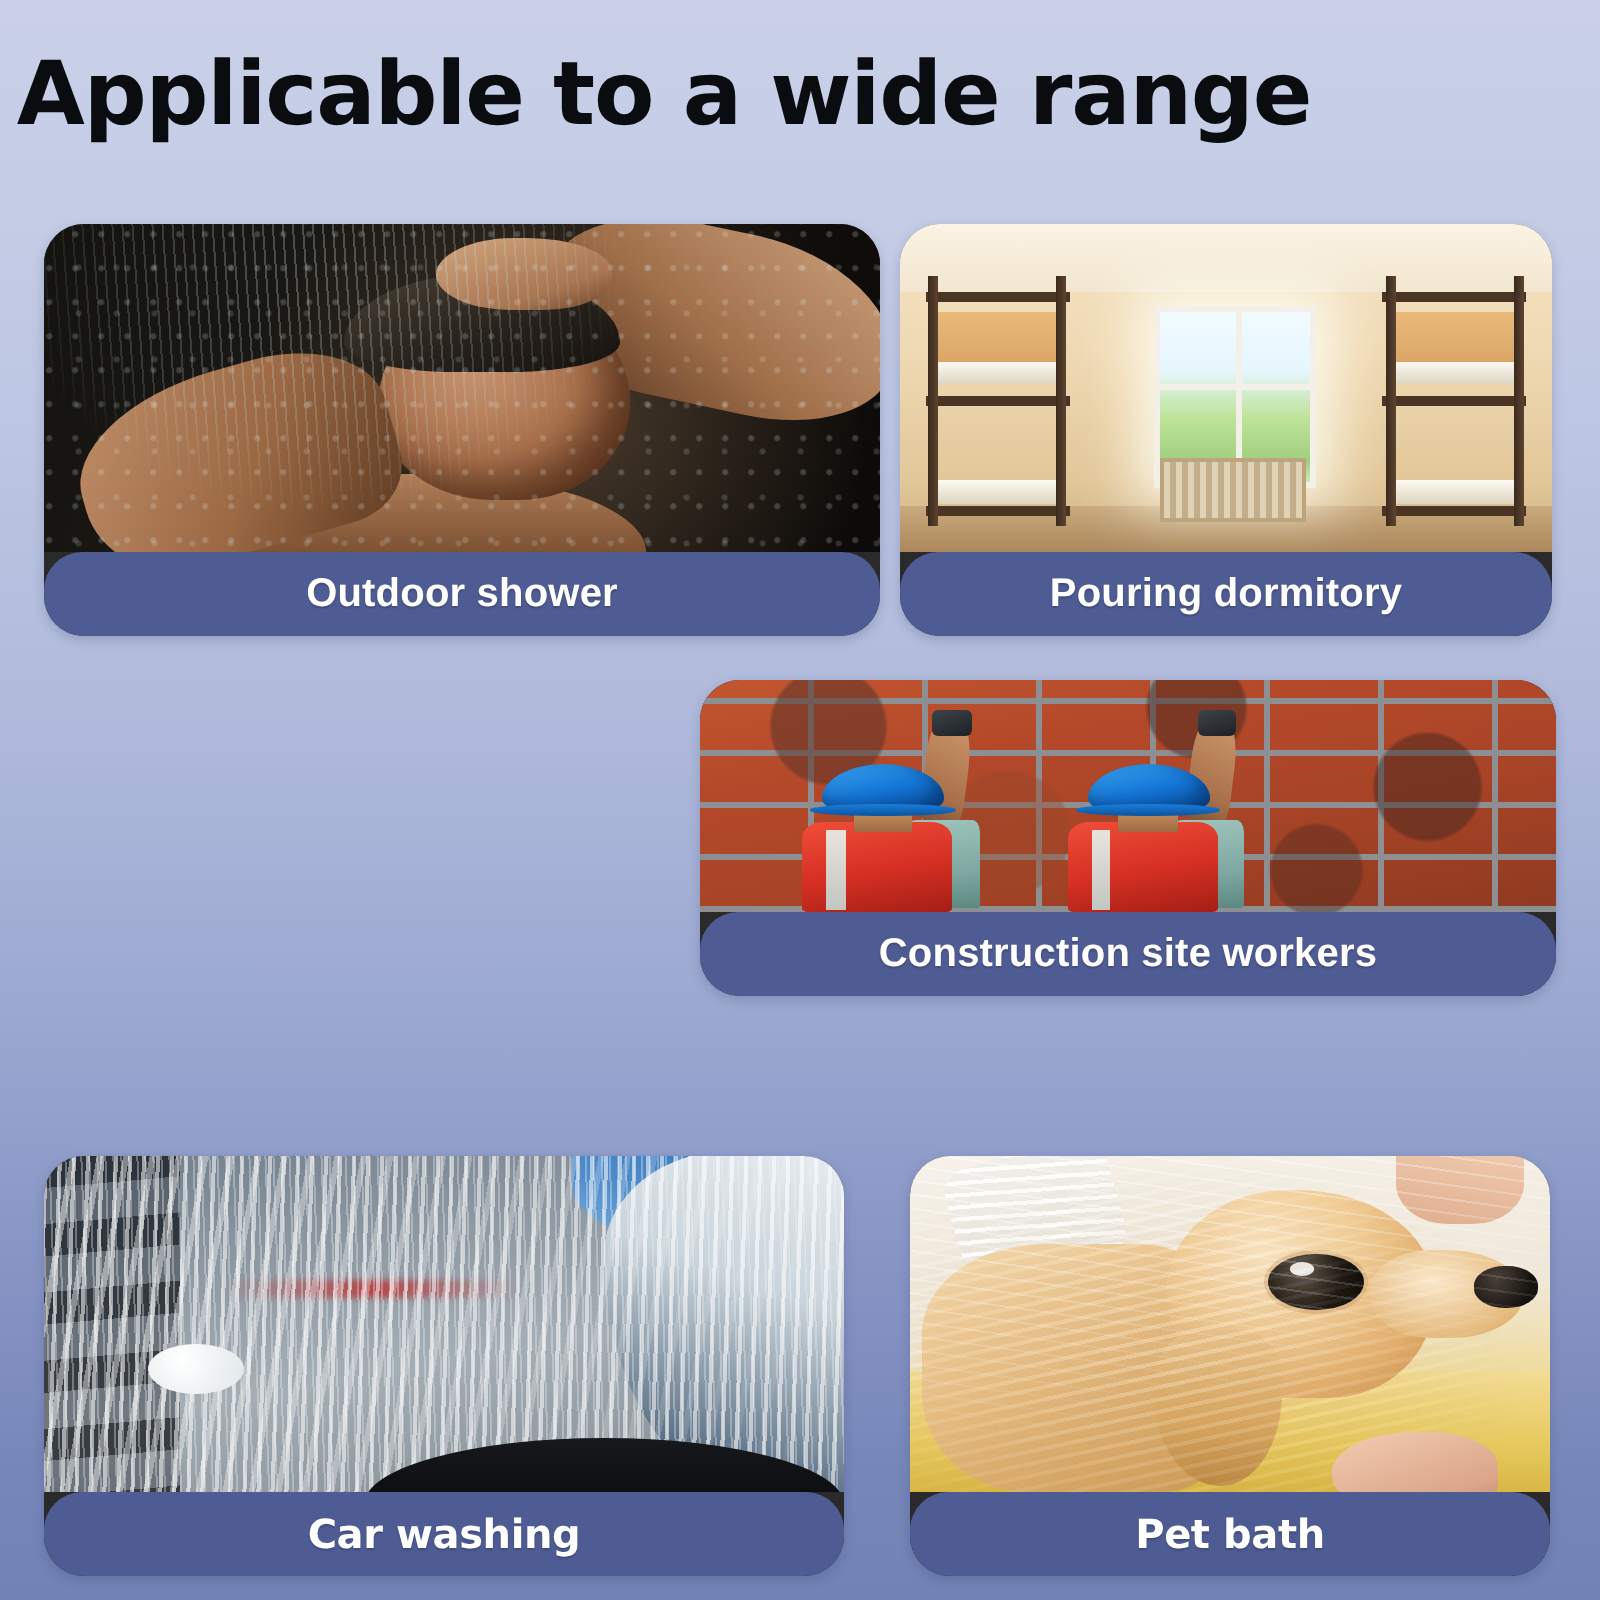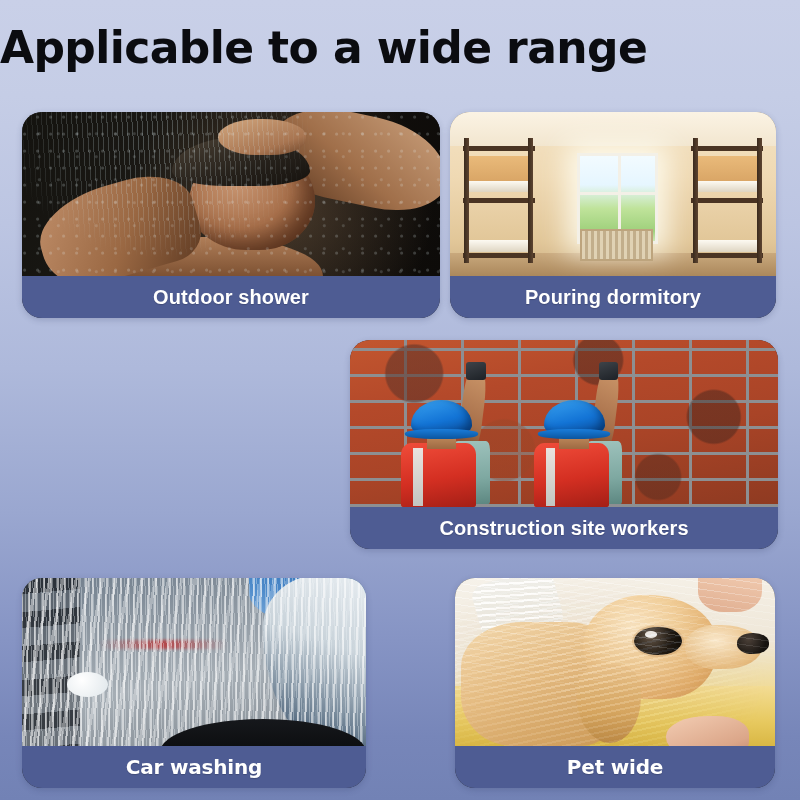--- a/index.html
+++ b/index.html
@@ -15,20 +15,21 @@
        #9aa7d0 64%,
        #8694c4 80%,
        #7786b9 92%,
        #7282b5 100%);
   }
   #page{position:relative;width:800px;height:800px;}
 
   
   .title{
     position:absolute;left:0;top:20px;width:664px;
+    text-align:center;
     font-size:44px;line-height:56px;
     font-weight:bold;
     letter-spacing:-0.6px;
     color:#0b0c10;
     font-family:"DejaVu Sans","Liberation Sans",sans-serif;
     white-space:nowrap;
   }
 
   
   .card{
@@ -42,20 +43,21 @@
   .photo .layer{position:absolute;left:0;top:0;width:100%;height:100%;}
 
   .caption{
     position:absolute;left:0;right:0;bottom:0;height:42px;
     background:#4e5c93;
     color:#ffffff;
     display:flex;align-items:center;justify-content:center;
     font-size:20px;font-weight:bold;
     letter-spacing:.1px;
     text-shadow:0 1px 1px rgba(0,0,0,.18);
+    border-radius:19px;
   }
   .caption.round{font-family:"DejaVu Sans","Liberation Sans",sans-serif;letter-spacing:-.2px;}
 
   
 
   
   .shower-bg{background:
       radial-gradient(circle at 62% 58%, rgba(120,95,70,.55) 0%, rgba(40,30,22,0) 55%),
       linear-gradient(110deg,#14130f 0%,#1a1814 30%,#120f0c 62%,#0d0b09 100%);}
   .shower-water{background:
@@ -280,21 +282,21 @@
         <div class="rail m"></div>
         <div class="rail b"></div>
         <div class="post p1"></div>
         <div class="post p2"></div>
       </div>
     </div>
     <div class="caption">Pouring dormitory</div>
   </div>
 
 
-  <div class="card" style="left:350px;top:340px;width:428px;height:209px;">
+  <div class="card" style="left:350px;top:340px;width:428px;height:158px;">
     <div class="photo">
       <div class="layer brick-bg"></div>
       <div class="layer brick-var"></div>
       <div class="worker w1">
         <div class="arm"></div>
         <div class="tool"></div>
         <div class="shirt"></div>
         <div class="vest"></div>
         <div class="strip"></div>
         <div class="neck"></div>
@@ -308,21 +310,21 @@
         <div class="vest"></div>
         <div class="strip"></div>
         <div class="neck"></div>
         <div class="helmet"></div>
         <div class="brim"></div>
       </div>
     </div>
     <div class="caption">Construction site workers</div>
   </div>
 
-  <div class="card" style="left:22px;top:578px;width:344px;height:210px;">
+  <div class="card" style="left:22px;top:578px;width:400px;height:210px;">
     <div class="photo">
       <div class="layer car-bg"></div>
       <div class="car-sky"></div>
       <div class="car-body"></div>
       <div class="car-dark"></div>
       <div class="car-red"></div>
       <div class="layer car-foam"></div>
       <div class="layer car-streak"></div>
       <div class="car-blob"></div>
       <div class="car-shadow"></div>
@@ -339,16 +341,16 @@
       <div class="pet-body"></div>
       <div class="pet-head"></div>
       <div class="pet-ear"></div>
       <div class="pet-muzzle"></div>
       <div class="pet-nose"></div>
       <div class="pet-eye"></div>
       <div class="layer pet-fur"></div>
       <div class="layer pet-stream"></div>
       <div class="pet-hand"></div>
     </div>
-    <div class="caption round">Pet wide</div>
+    <div class="caption round">Pet bath</div>
   </div>
 
 </div>
 
 </body></html>

